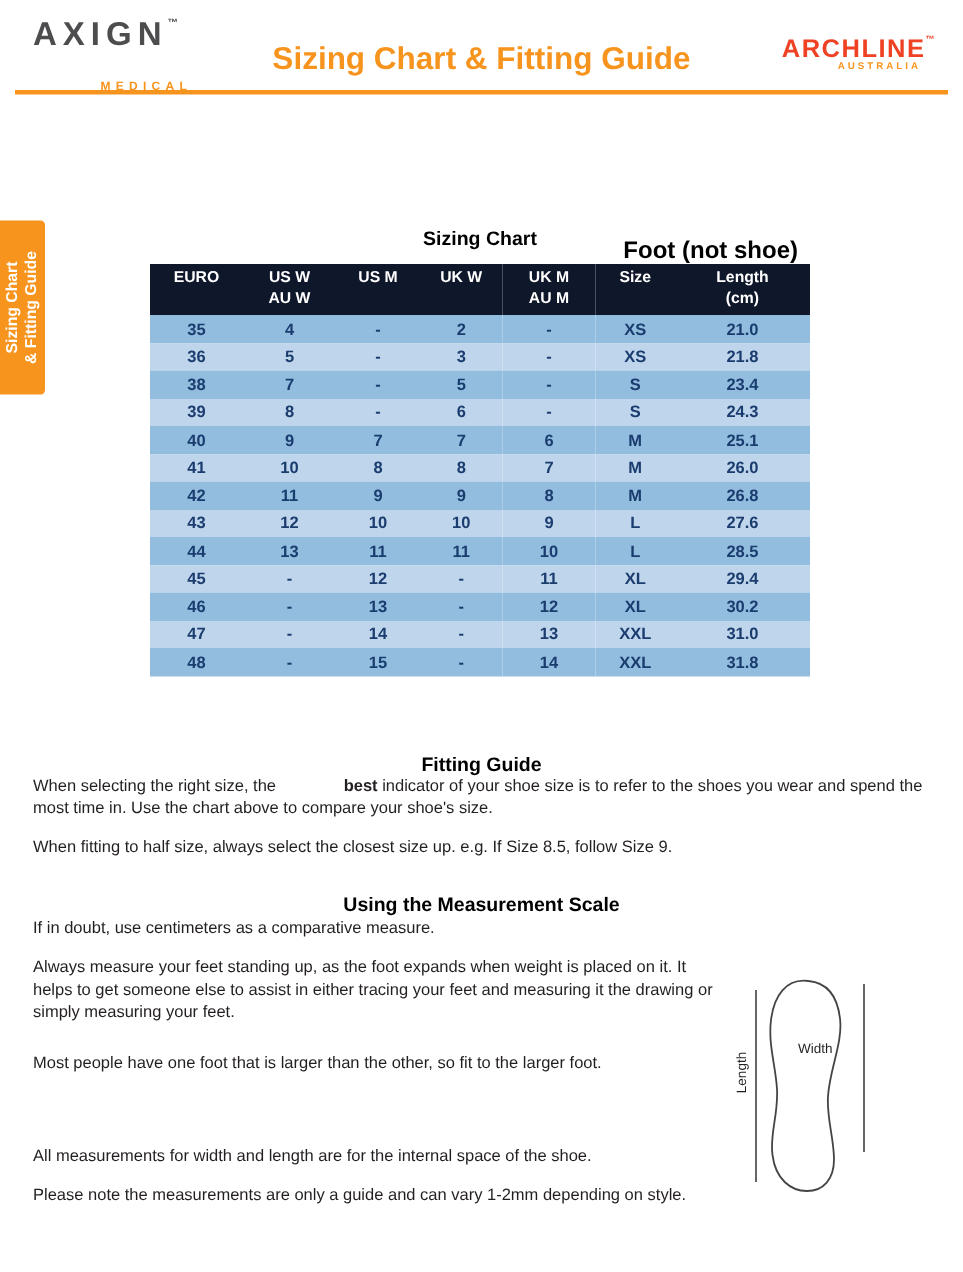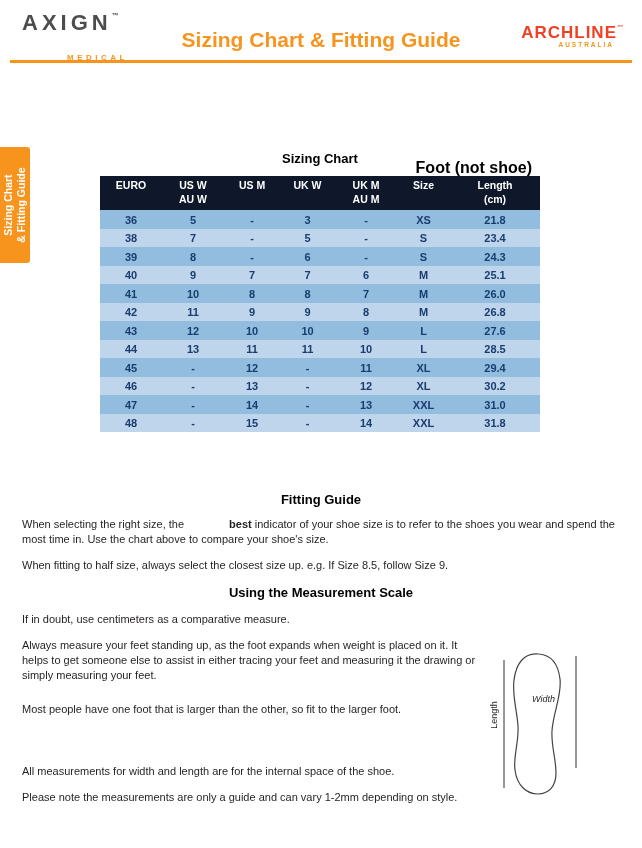--- a/index.html
+++ b/index.html
@@ -49,28 +49,28 @@
     background: #0f172a; color: #ffffff; font-size: 10.5px; font-weight: bold;
     vertical-align: top; padding: 3px 0 4px; line-height: 1.3; text-align: center;
   }
   table.sizing td {
     height: 18.5px; text-align: center; font-size: 11px; font-weight: bold; color: #1a3c6e; padding: 0;
   }
   table.sizing tbody tr:nth-child(odd)  { background: #92bddf; }
   table.sizing tbody tr:nth-child(even) { background: #bfd5eb; }
 
   
-  .section-title { position: absolute; left: 0; right: 0; text-align: center; font-weight: bold; font-size: 13px; color: #000; }
+  .section-title { position: absolute; left: 0; right: 0; text-align: center; font-weight: bold; font-size: 13px; color: #000; margin-top: 10px; }
   .para { position: absolute; left: 22px; font-size: 11px; line-height: 1.35; color: #231f20; }
   .bold { font-weight: bold; padding-left: 42px; }
 
   
   .foot-diagram { position: absolute; left: 490px; top: 646px; width: 92px; height: 152px; }
   .width-label {
-    position: absolute; left: 42px; top: 48px; font-size: 9px; color: #231f20; font-style: italic;
+    position: absolute; left: 42px; top: 48px; font-size: 9px; color: #231f20;
   }
   .length-label {
     position: absolute; left: -16px; top: 64px; font-size: 9px; color: #231f20;
     transform: rotate(-90deg); width: 40px; text-align: center;
   }
 </style>
 </head>
 <body>
 
 <div class="header">
@@ -113,20 +113,29 @@
         <th>EURO</th>
         <th>US W<br>AU W</th>
         <th>US M</th>
         <th>UK W</th>
         <th>UK M<br>AU M</th>
         <th>Size</th>
         <th>Length<br>(cm)</th>
       </tr>
     </thead>
   <tbody>
+      <tr>
+        <td>35</td>
+        <td>4</td>
+        <td>-</td>
+        <td>2</td>
+        <td>-</td>
+        <td>XS</td>
+        <td>21.0</td>
+      </tr>
       <tr>
         <td>36</td>
         <td>5</td>
         <td>-</td>
         <td>3</td>
         <td>-</td>
         <td>XS</td>
         <td>21.8</td>
       </tr>
       <tr>

